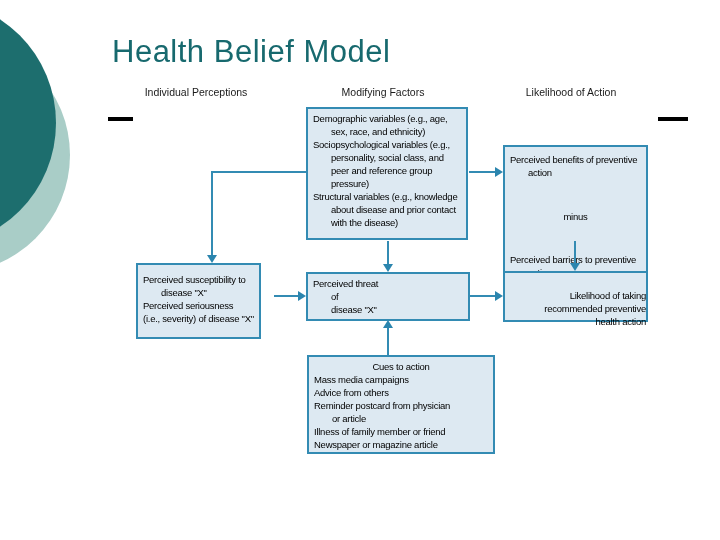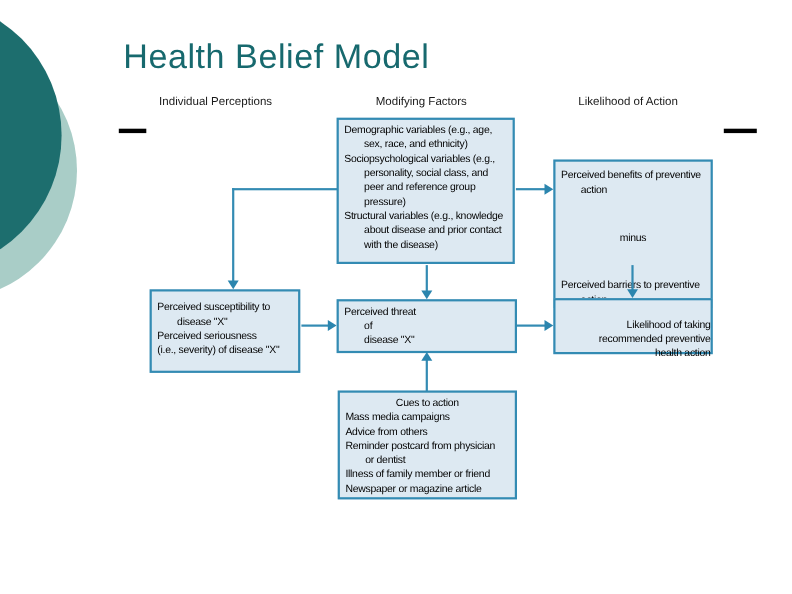--- a/index.html
+++ b/index.html
@@ -33,24 +33,24 @@
     position:absolute; box-sizing:border-box;
     background:#dde9f2; border:2px solid #338bb3;
     font-size:9.5px; letter-spacing:-0.25px; line-height:13px; color:#000;
   }
   .bl { white-space:nowrap; padding-left:5px; }
   .bl.ind { padding-left:23px; }
   .bl.ctr { text-align:center; padding-left:0; }
 
   .box-modifying     { left:306px; top:107px; width:162px; height:133px; padding-top:3px; }
   .box-benefits      { left:503px; top:105px; width:145px; height:135px; padding-top:6px;margin-top:40px; }
-  .box-susceptibility{ left:136px; top:263px; width:137px; height:76px;  padding-top:8px; }
+  .box-susceptibility{ left:136px; top:263px; width:125px; height:76px;  padding-top:8px; }
   .box-threat        { left:306px; top:272px; width:164px; height:49px;  padding-top:3px; }
   .box-likelihood    { left:503px; top:271px; width:145px; height:51px;  padding-top:16px;text-align:right; }
-  .box-cues          { left:307px; top:355px; width:163px; height:99px;  padding-top:3px; }
+  .box-cues          { left:307px; top:355px; width:188px; height:99px;  padding-top:3px; }
 
   .minus-line { margin-top:31px; }
   .barriers-start { margin-top:30px; }
 
   .conn { position:absolute; background:#338bb3; }
   .ah { position:absolute; width:0; height:0; }
   .ah-down  { border-left:5px solid transparent; border-right:5px solid transparent; border-top:8px solid #2b85ae; }
   .ah-up    { border-left:5px solid transparent; border-right:5px solid transparent; border-bottom:8px solid #2b85ae; }
   .ah-right { border-top:5px solid transparent; border-bottom:5px solid transparent; border-left:8px solid #2b85ae; }
 </style>
@@ -106,21 +106,21 @@
   <div class="bl">Likelihood of taking</div>
   <div class="bl ind">recommended preventive</div>
   <div class="bl ind">health action</div>
 </div>
 
 <div class="box box-cues">
   <div class="bl ctr">Cues to action</div>
   <div class="bl">Mass media campaigns</div>
   <div class="bl">Advice from others</div>
   <div class="bl">Reminder postcard from physician</div>
-  <div class="bl ind">or dentist</div>
+  <div class="bl ind">or article</div>
   <div class="bl">Illness of family member or friend</div>
   <div class="bl">Newspaper or magazine article</div>
 </div>
 
 <div class="conn" style="left:211px; top:171px; width:96px; height:2px;"></div>
 <div class="conn" style="left:211px; top:171px; width:2px; height:85px;"></div>
 <div class="ah ah-down" style="left:207px; top:255px;"></div>
 
 <div class="conn" style="left:469px; top:171px; width:27px; height:2px;"></div>
 <div class="ah ah-right" style="left:495px; top:167px;"></div>

